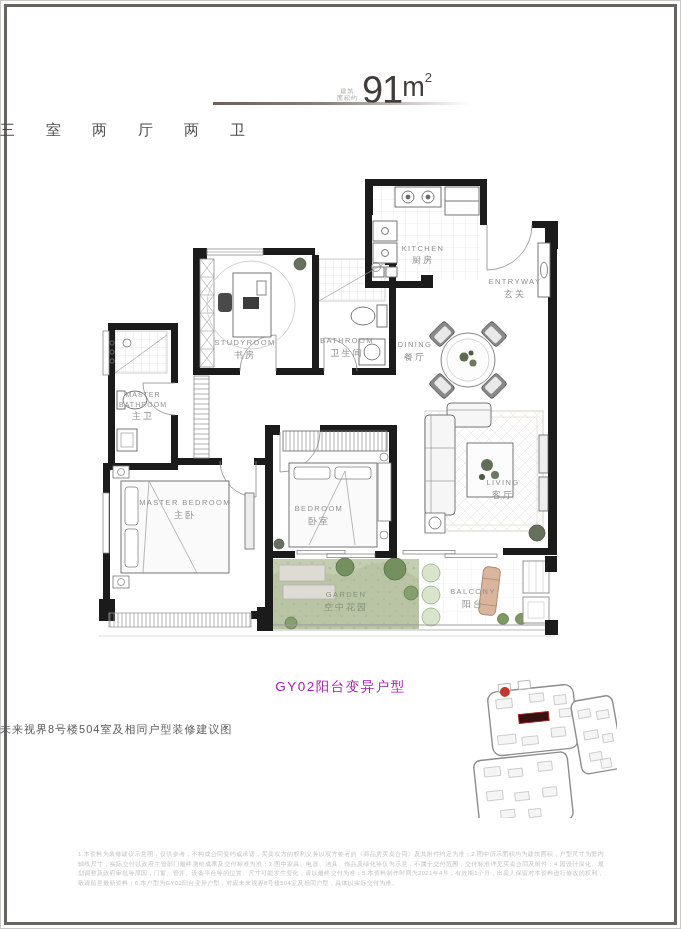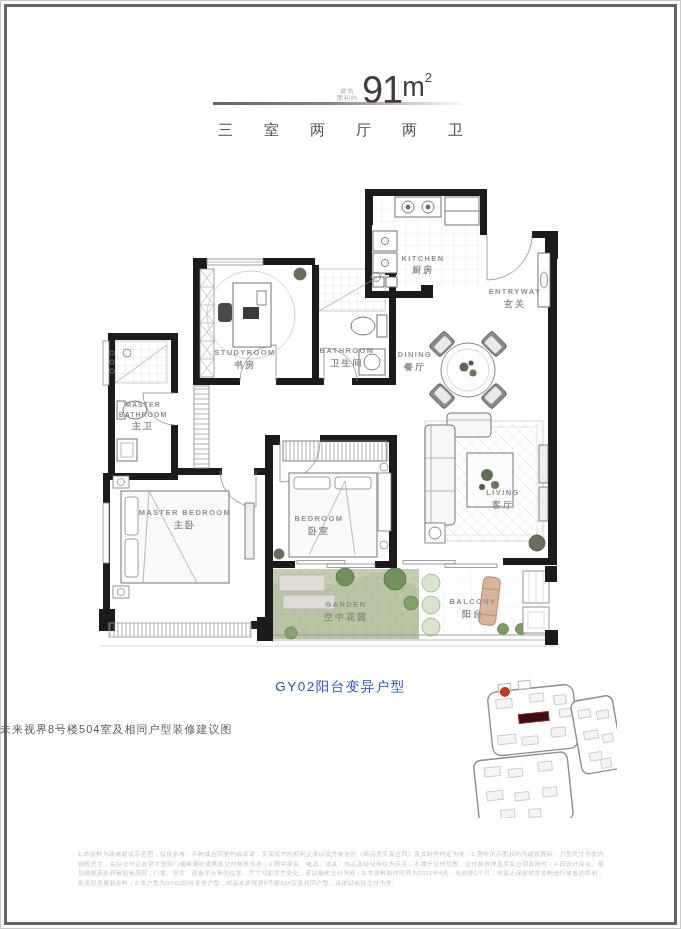--- a/index.html
+++ b/index.html
@@ -10,32 +10,32 @@
   }
   .page-frame{position:absolute;inset:4px;border:3px solid #666463;pointer-events:none;}
   
   .title-row{position:absolute;top:56px;left:0;width:100%;display:flex;justify-content:center;align-items:flex-end;padding-left:44px;}
   .area-tiny{font-size:6px;line-height:7px;color:#a9a39f;text-align:center;margin:0 4px 7px 0;letter-spacing:1px;}
   .area-value{font-size:38px;line-height:38px;font-weight:500;color:#423c3a;letter-spacing:-1px;}
   .area-unit{font-size:27px;line-height:43px;font-weight:500;color:#423c3a;}
   .area-sup{font-size:13px;color:#423c3a;vertical-align:14px;font-weight:500;}
   .divider{position:absolute;top:102px;left:calc(50% - 128px);width:256px;height:2.5px;
     background:linear-gradient(to right,#6d5f5a 0%,#8d817d 45%,rgba(160,152,148,0) 100%);}
-  .layout-summary{position:absolute;top:121px;left:0;width:100%;text-align:center;overflow:hidden;}
+  .layout-summary{position:absolute;top:121px;left:0;width:100%;text-align:left;overflow:hidden;}
   .layout-summary span{font-size:15px;color:#4f4a49;letter-spacing:31px;margin-right:-31px;}
   
-  .plan-wrap{position:absolute;left:93px;top:173px;width:478px;height:482px;font-weight:bold;}
+  .plan-wrap{position:absolute;left:93px;top:163px;width:478px;height:482px;}
   svg text{font-family:"Liberation Sans", sans-serif;}
   .lbl-en{font-size:7.5px;letter-spacing:1.4px;fill:#8f8f8f;}
   .lbl-zh{font-size:9px;letter-spacing:2px;fill:#8f8f8f;}
   .lbl-sm{font-size:7px;letter-spacing:1px;fill:#8f8f8f;}
   .lbl-garden{fill:#85927a;}
   
   .caption-unit{position:absolute;top:678px;left:0;width:100%;text-align:center;
-    font-size:13.5px;font-weight:500;color:#1d4ed8;letter-spacing:1.5px;}
+    font-size:13.5px;font-weight:500;color:#a21caf;letter-spacing:1.5px;}
   .caption-note{position:absolute;top:722px;left:0;width:66%;
     font-size:11px;color:#5c5c5c;letter-spacing:1px;}
   .keyplan-wrap{position:absolute;left:462px;top:668px;width:155px;height:150px;}
   
   .disclaimer{position:absolute;left:78px;top:844px;width:526px;
     font-size:6px;line-height:9.5px;color:#c2c2c2;text-align:justify;letter-spacing:.3px;}
 </style>
 </head>
 <body>
 

